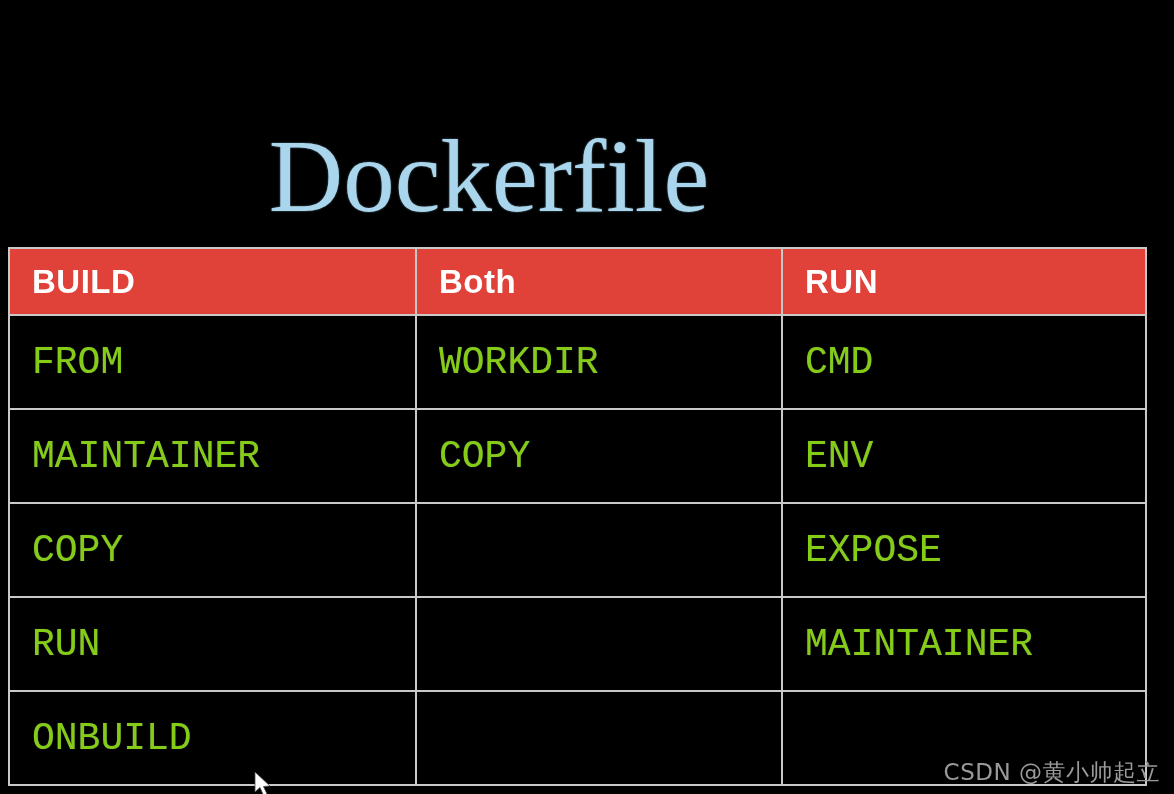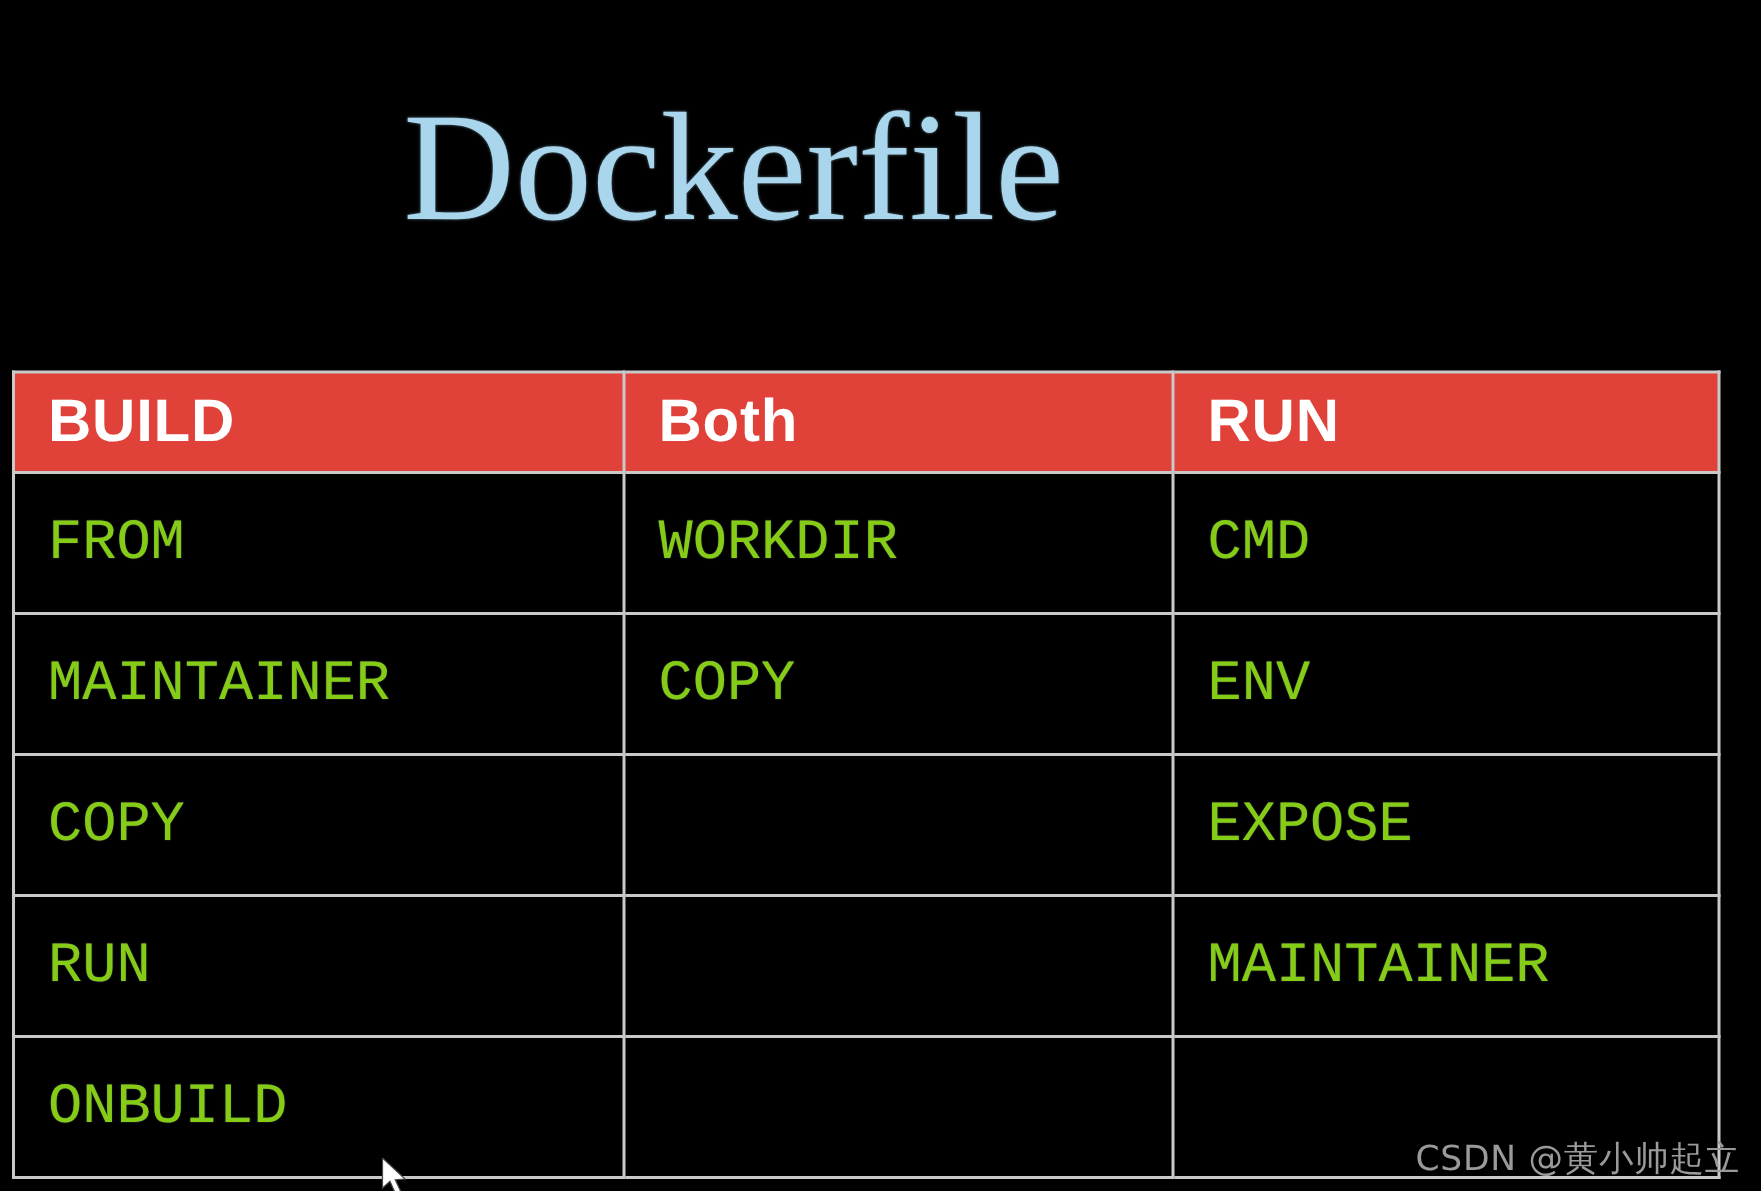--- a/index.html
+++ b/index.html
@@ -16,21 +16,21 @@
   }
 
   
   #title-area {
     position: absolute;
     left: 0;
     top: 0;
     width: 978px;
     height: 230px;
     display: flex;
-    align-items: center;
+    align-items: flex-end;
     justify-content: center;
   }
   #page-title {
     font-family: "Liberation Serif", "DejaVu Serif", serif;
     font-size: 103px;
     line-height: 1.05;
     font-weight: 400;
     color: #a9d5ed;
     letter-spacing: 0px;
     margin-top: -6px;
@@ -61,21 +61,21 @@
     text-align: left;
     height: 67px;
     box-sizing: border-box;
   }
 
   thead th {
     background: #e04139;
     color: #ffffff;
     font-family: "Liberation Sans", "DejaVu Sans", sans-serif;
     font-weight: bold;
-    font-size: 40px;
+    font-size: 33px;
     letter-spacing: 0.5px;
     height: 64px;
     padding-bottom: 4px;
   }
 
   tbody td {
     background: #000000;
     color: #84cc16;
     font-family: "Liberation Mono", "DejaVu Sans Mono", monospace;
     font-weight: 400;

